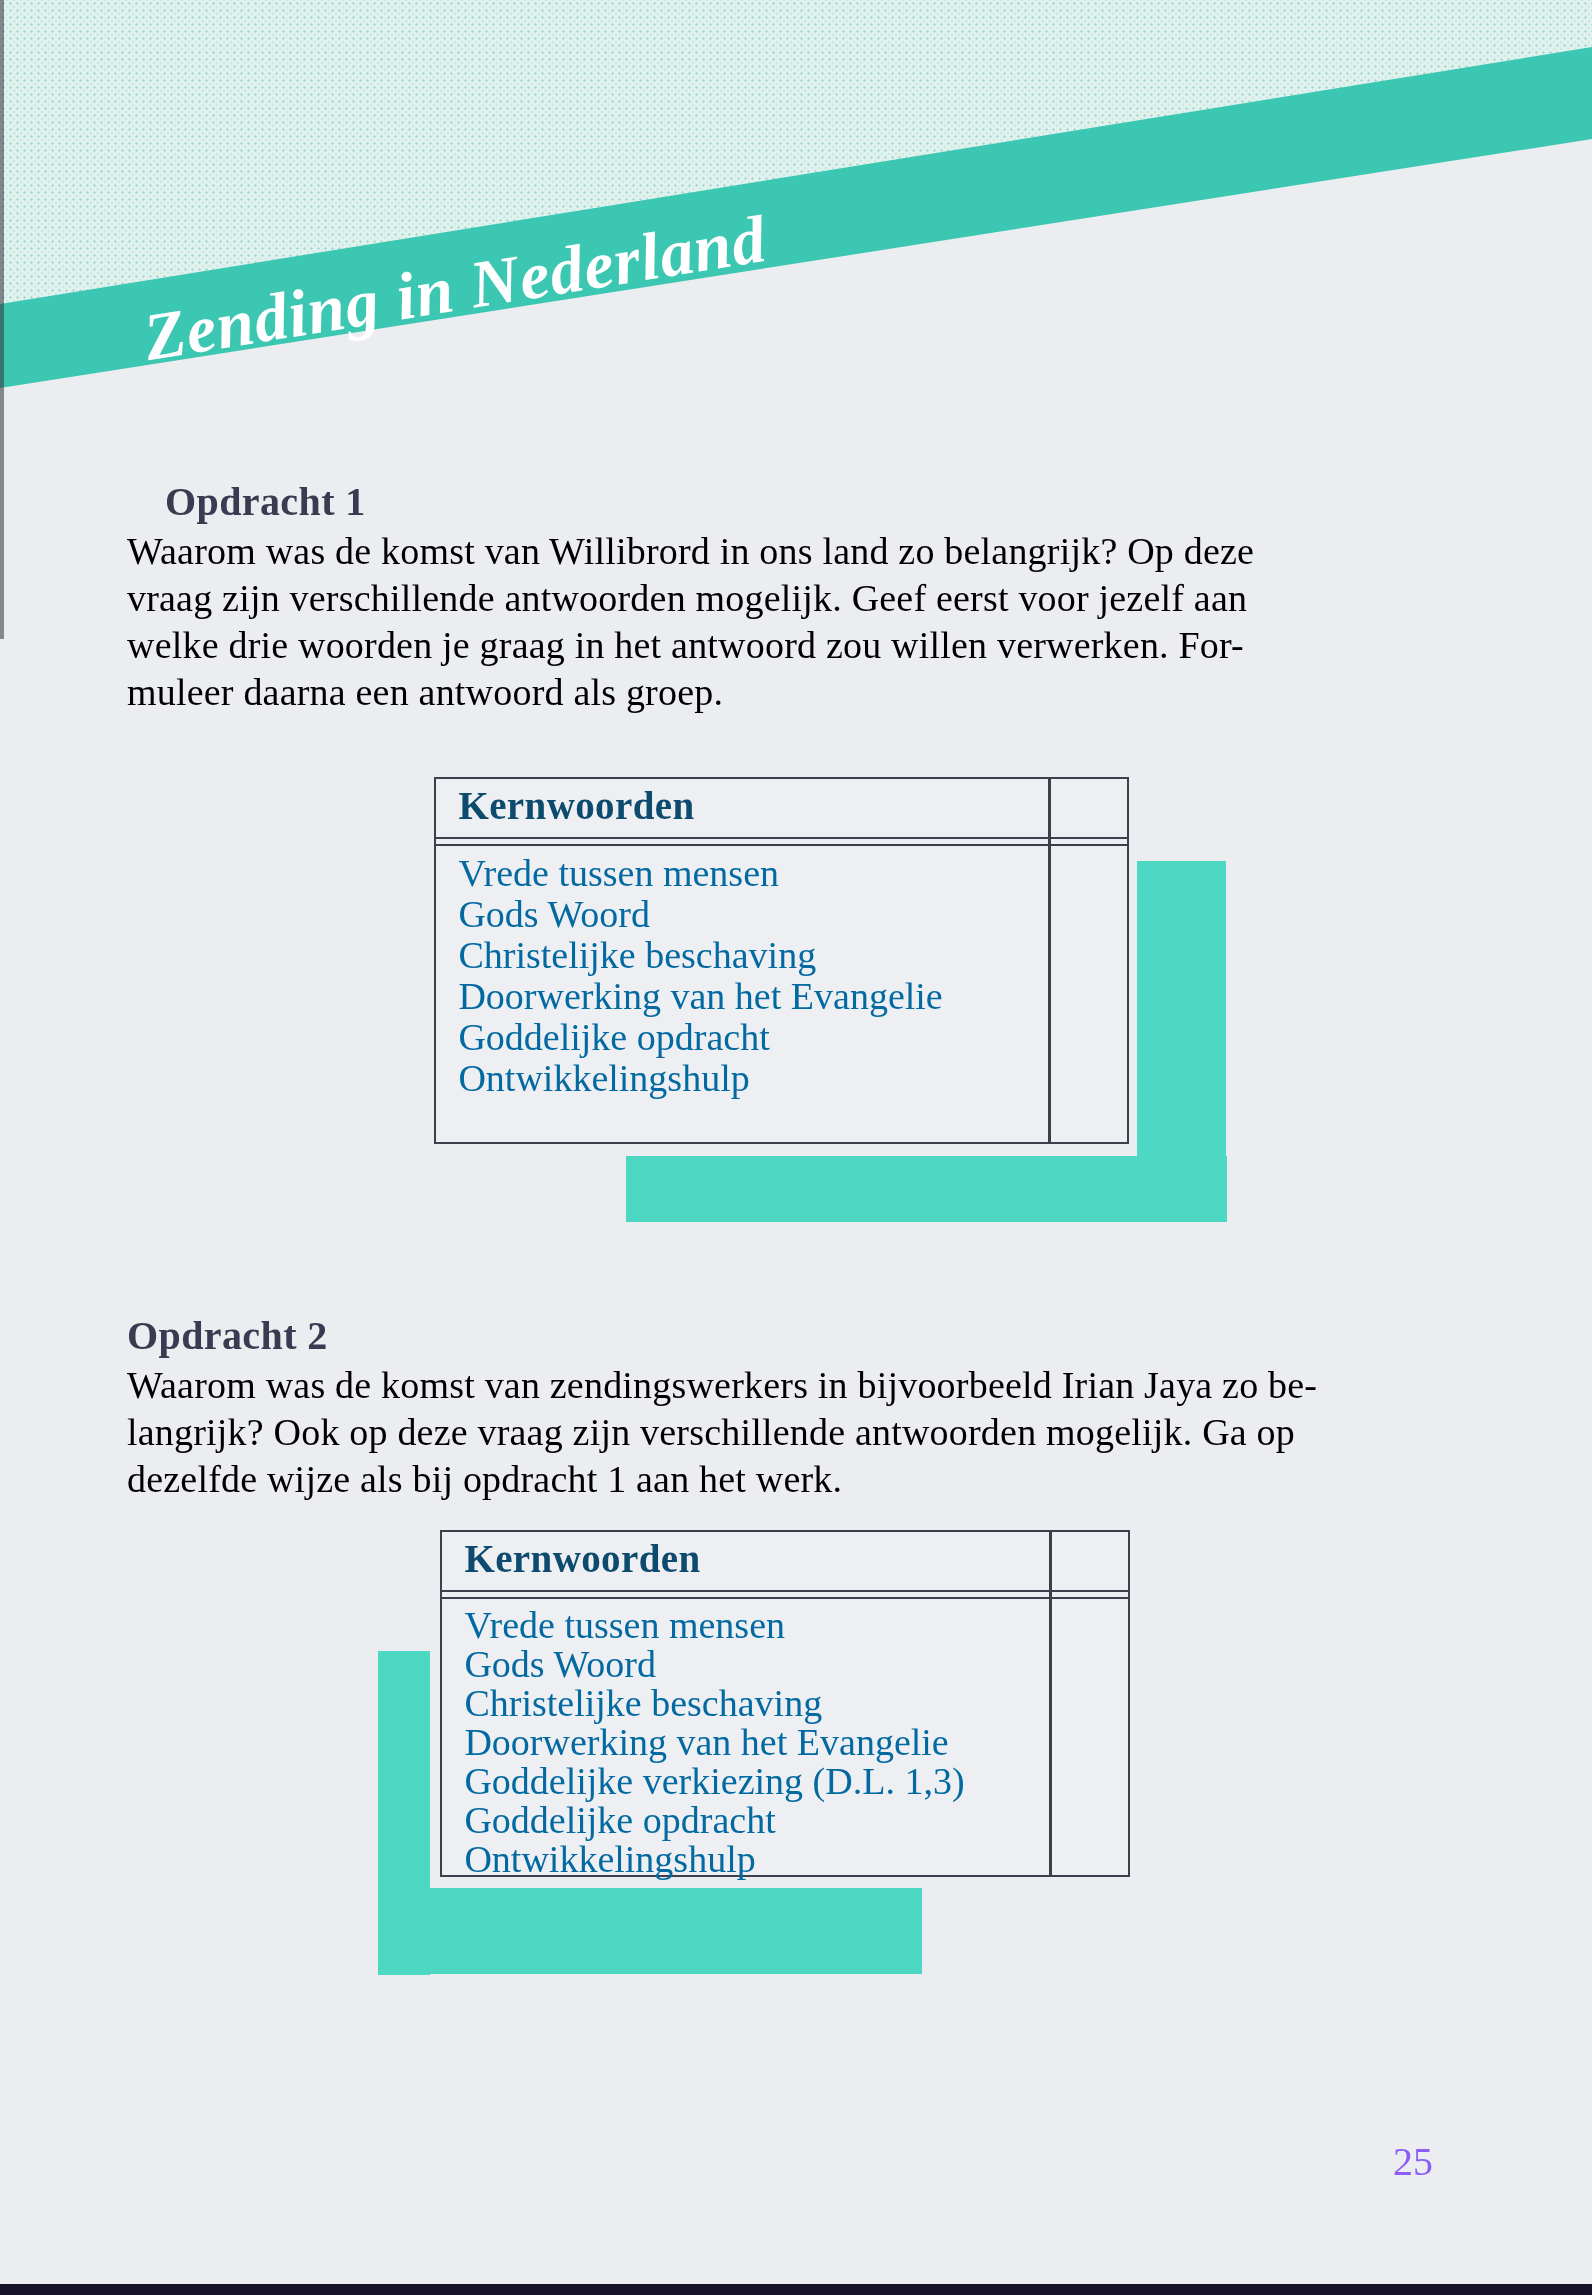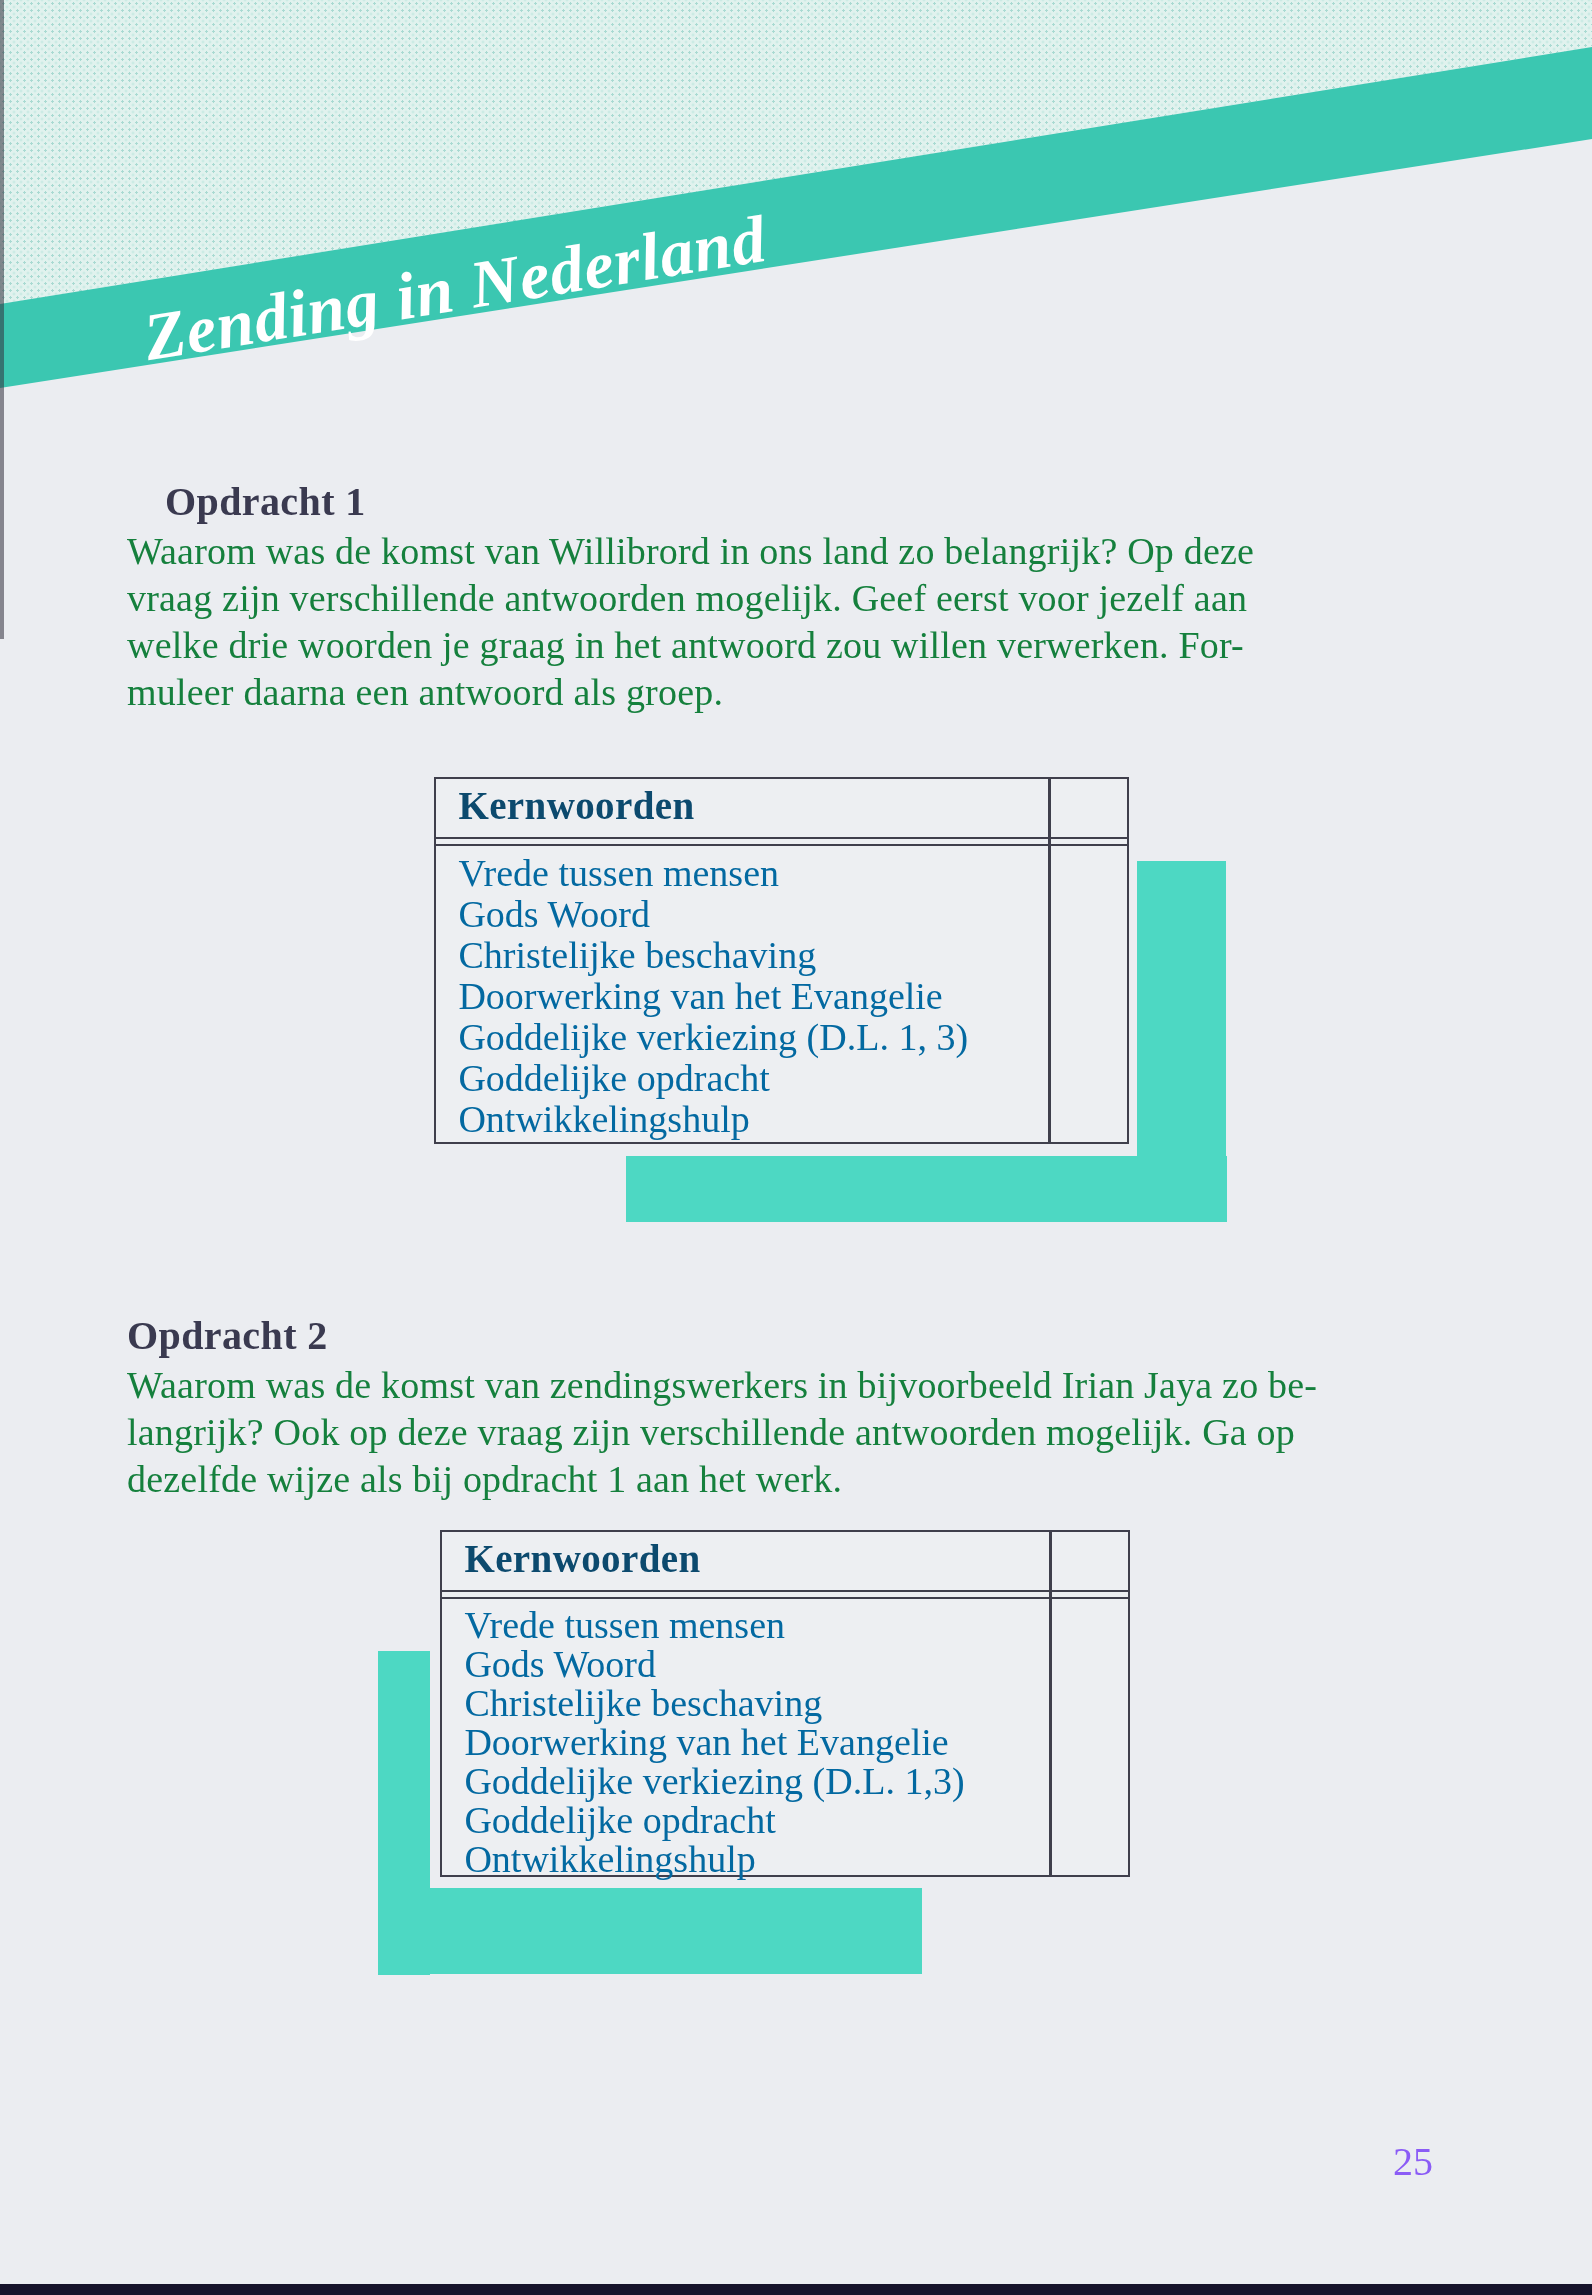--- a/index.html
+++ b/index.html
@@ -44,21 +44,21 @@
     background:#16132b;
   }
   
   .heading{
     position:absolute;left:127px;
     font-size:40px;font-weight:bold;color:#3a3a50;
     letter-spacing:0.4px;white-space:nowrap;
   }
   .para{
     position:absolute;left:127px;width:1312px;
-    font-size:38px;line-height:47px;color:#15803d;
+    font-size:38px;line-height:47px;color:#000000;
     white-space:pre-line;letter-spacing:0.2px;
   }
   #heading-1{top:478px;margin-left:38px;}
   #para-1{top:528px;}
   #heading-2{top:1312px;}
   #para-2{top:1362px;}
   
   .kw-table{
     position:absolute;
     border:2.6px solid #3f3f4c;
@@ -118,21 +118,20 @@
 
   <div class="kw-table" id="kw-table-1">
     <div class="kw-colsep"></div>
     <div class="kw-header">Kernwoorden</div>
     <div class="kw-sep"></div>
     <div class="kw-body">
       <div class="kw-row">Vrede tussen mensen</div>
       <div class="kw-row">Gods Woord</div>
       <div class="kw-row">Christelijke beschaving</div>
       <div class="kw-row">Doorwerking van het Evangelie</div>
-      <div class="kw-row">Goddelijke verkiezing (D.L. 1, 3)</div>
       <div class="kw-row">Goddelijke opdracht</div>
       <div class="kw-row">Ontwikkelingshulp</div>
     </div>
   </div>
 
   <div class="heading" id="heading-2">Opdracht 2</div>
   <div class="para" id="para-2">Waarom was de komst van zendingswerkers in bijvoorbeeld Irian Jaya zo be-
 langrijk? Ook op deze vraag zijn verschillende antwoorden mogelijk. Ga op
 dezelfde wijze als bij opdracht 1 aan het werk.</div>
 

